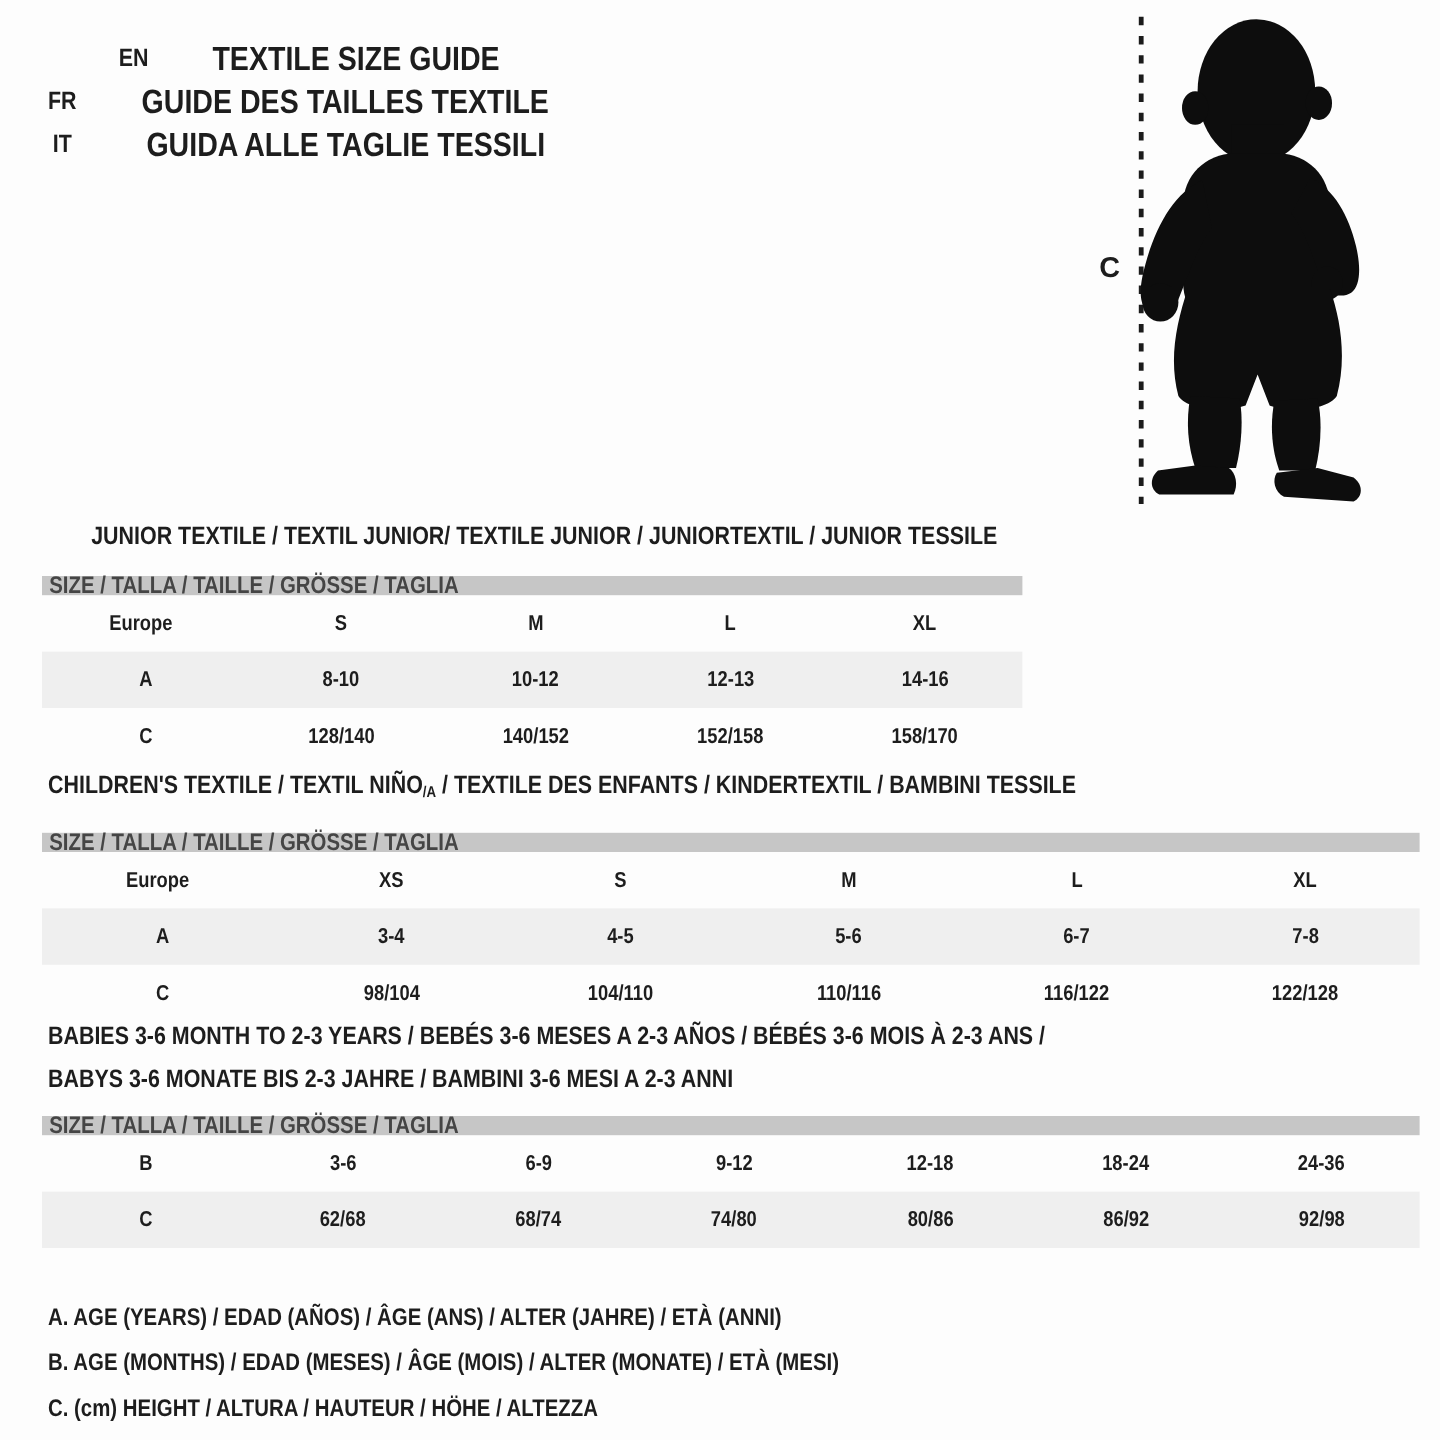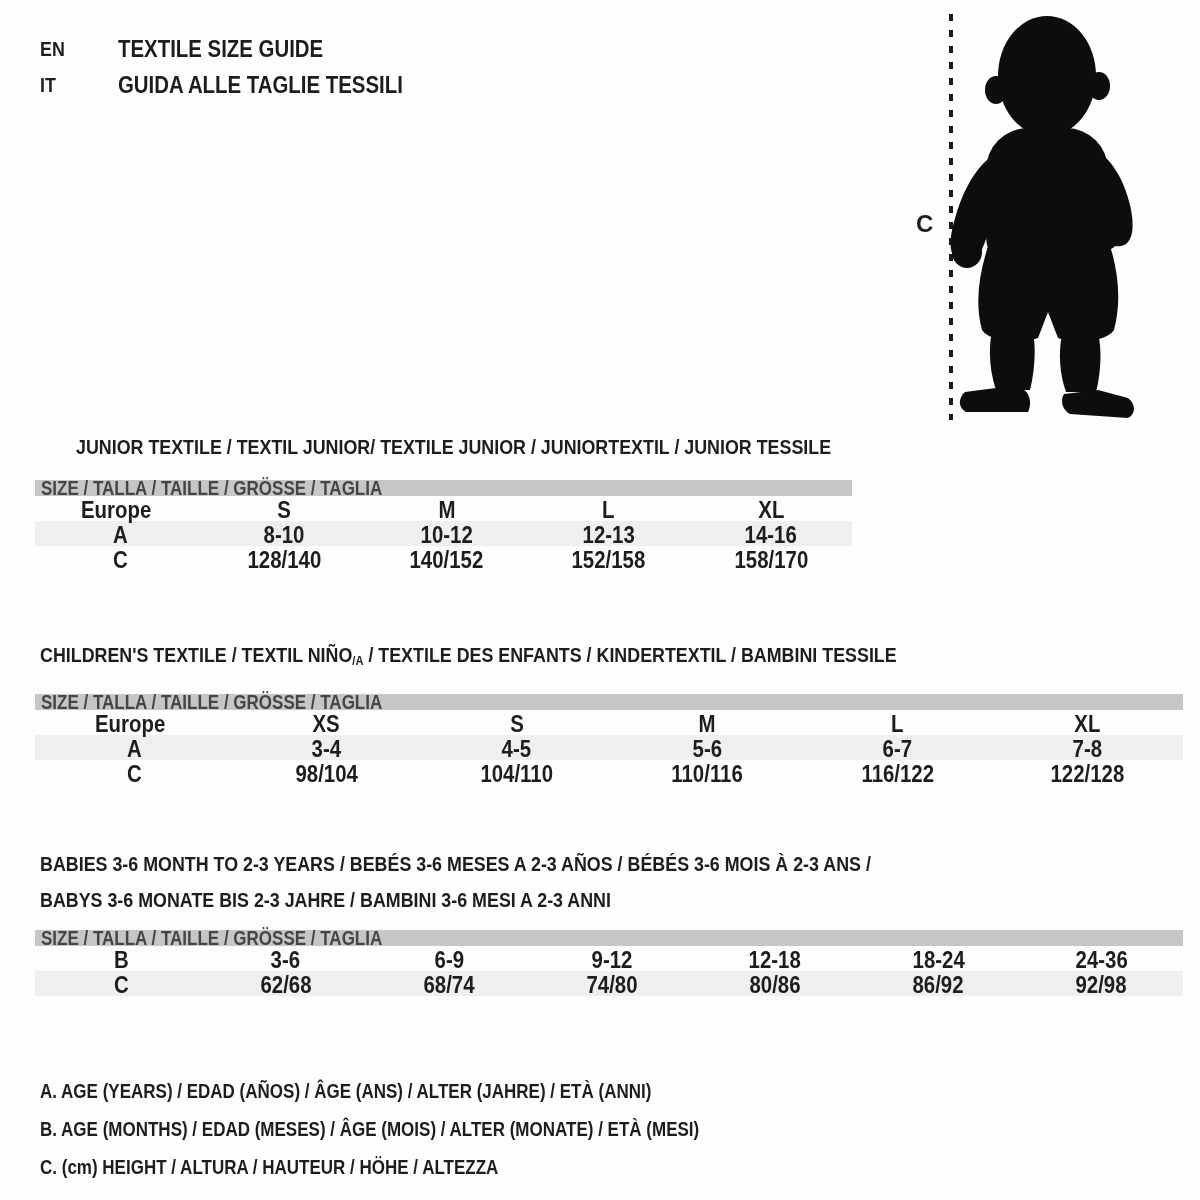--- a/index.html
+++ b/index.html
@@ -7,23 +7,23 @@
     position:relative; width:1200px; height:1200px;
     background:#fdfdfd; overflow:hidden;
     font-family:"Liberation Sans", sans-serif;
     color:#1d1d1d;
   }
   .cond   { display:inline-block; transform:scaleX(0.85); transform-origin:0 50%; white-space:nowrap; }
   .cond-c { display:inline-block; transform:scaleX(0.85); transform-origin:50% 50%; white-space:nowrap; }
 
   
   .langs { position:absolute; top:31px; left:40px; }
-  .lang-row { height:36px; display:flex; align-items:center; }
+  .lang-row { height:36px; display:flex; align-items:center;justify-content:center; }
   .lang-code  { width:78px; flex:none; font-weight:700; font-size:21px; }
-  .lang-title { font-weight:700; font-size:24px; }
+  .lang-title { font-weight:700; font-size:28px; }
 
   
   .figure { position:absolute; left:900px; top:0; width:300px; height:440px; }
   .figure svg { position:absolute; left:0; top:0; }
   .c-label { position:absolute; left:16px; top:210px; font-weight:700; font-size:24px; }
 
   
   .sec-title { position:absolute; left:40px; font-weight:700; font-size:21px; line-height:26px; }
   .sec1-title { top:434px;margin-left:36px; }
   .sec2-title { top:642px; }
@@ -33,38 +33,42 @@
   
   .size-table { position:absolute; left:35px; }
   .t1 { top:480px; width:817px; }
   .t2 { top:694px; width:1148px; }
   .t3 { top:930px; width:1148px; }
   .size-bar {
     height:16px; background:var(--bar_gray, #c6c6c6);
     display:flex; align-items:center; padding-left:6px; box-sizing:border-box;
     color:#454545; font-weight:700; font-size:20px;
   }
-  .row { display:flex; height:25px; align-items:flex-start; font-size:24px; font-weight:700; }
+  .row { display:flex; height:47px; align-items:center; font-size:18px; font-weight:700; }
   .row.shaded { background:var(--stripe_gray, #efefef); }
   .label-cell { width:110px; flex:none; padding-left:6px; box-sizing:border-box; text-align:left; }
   .cell { flex:1; text-align:center; }
 
   
   .legend { position:absolute; left:40px; top:1072px; }
-  .legend-line { height:38px; display:flex; align-items:center; font-weight:700; font-size:20px; }
+  .legend-line { height:38px; display:flex; align-items:flex-end; font-weight:700; font-size:20px; }
 </style>
 </head>
 <body>
 
 <div class="page">
 
   <div class="langs">
     <div class="lang-row">
       <span class="lang-code"><span class="cond">EN</span></span>
       <span class="lang-title"><span class="cond">TEXTILE SIZE GUIDE</span></span>
+    </div>
+    <div class="lang-row">
+      <span class="lang-code"><span class="cond">FR</span></span>
+      <span class="lang-title"><span class="cond">GUIDE DES TAILLES TEXTILE</span></span>
     </div>
     <div class="lang-row">
       <span class="lang-code"><span class="cond">IT</span></span>
       <span class="lang-title"><span class="cond">GUIDA ALLE TAGLIE TESSILI</span></span>
     </div>
   </div>
 
   <div class="figure">
     <svg viewBox="900 0 300 440" width="300" height="440">
       <line x1="951" y1="14" x2="951" y2="420" stroke="#1b1b1b" stroke-width="4" stroke-dasharray="7 9"></line>

